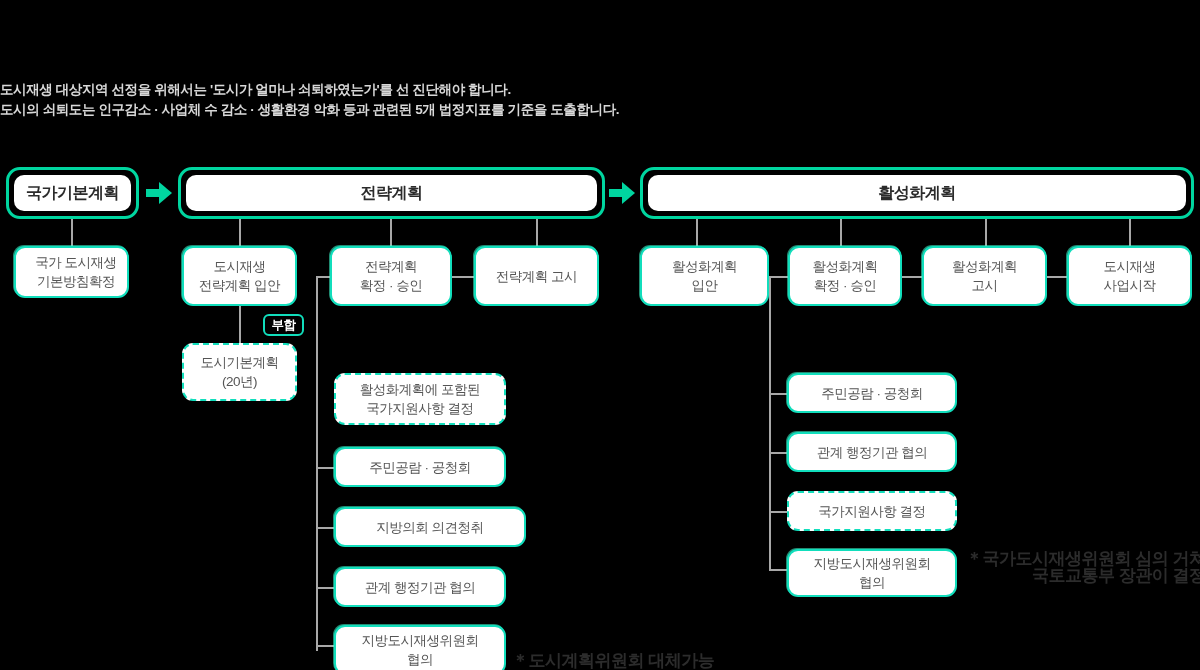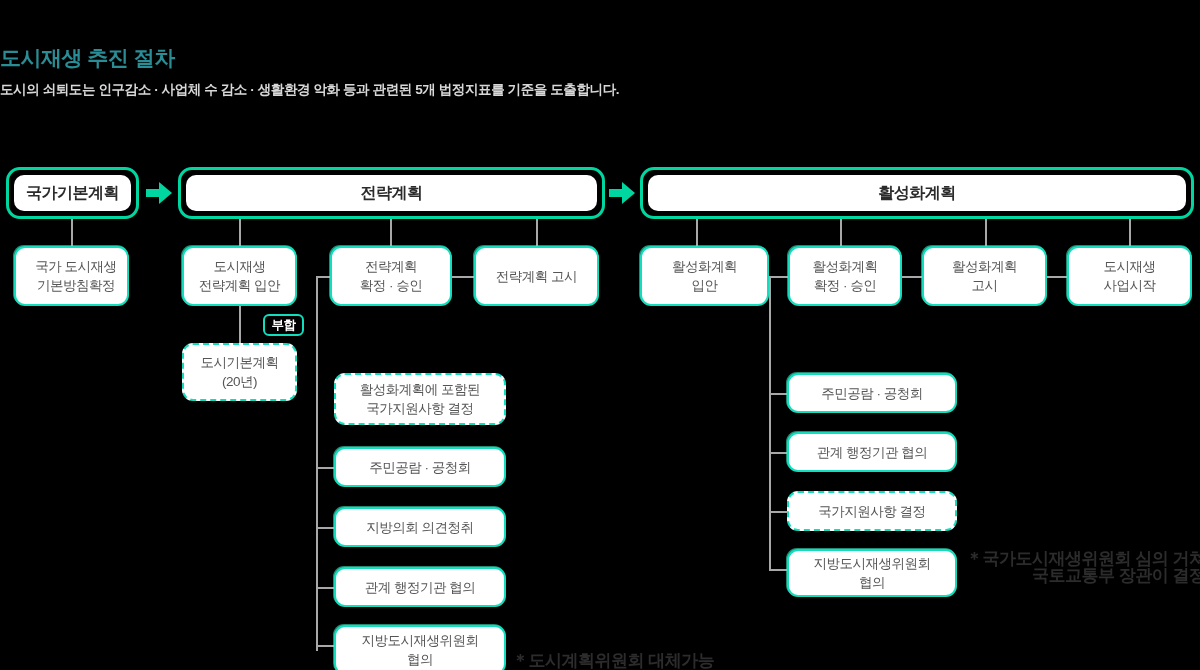--- a/index.html
+++ b/index.html
@@ -68,22 +68,22 @@
   .note{
     position:absolute;color:#2c2c2c;font-size:17px;font-weight:bold;
     line-height:17px;letter-spacing:-0.5px;white-space:nowrap;text-align:right;
   }
 </style>
 </head>
 <body>
 
 <div class="stage">
 
-  <div id="page-title">도시재생 추진 절차</div>
   <div id="subtitle">
+    <div>도시재생 대상지역 선정을 위해서는 '도시가 얼마나 쇠퇴하였는가'를 선 진단해야 합니다.</div>
     <div>도시의 쇠퇴도는 인구감소 · 사업체 수 감소 · 생활환경 악화 등과 관련된 5개 법정지표를 기준을 도출합니다.</div>
   </div>
 
   <div class="phase" style="left:6px;top:167px;width:133px;height:52px;padding-left:20px;">
     <div class="phase-inner">국가기본계획</div>
   </div>
 
   <div class="phase" style="left:178px;top:167px;width:427px;height:52px;">
     <div class="phase-inner">전략계획</div>
   </div>
@@ -109,21 +109,21 @@
   <div class="ln v" style="left:840px;top:219px;height:27px;"></div>
   <div class="ln v" style="left:985px;top:219px;height:27px;"></div>
   <div class="ln v" style="left:1129px;top:219px;height:27px;"></div>
 
   <div class="ln h" style="left:316px;top:276px;width:14px;"></div>
   <div class="ln h" style="left:452px;top:276px;width:22px;"></div>
   <div class="ln h" style="left:769px;top:276px;width:19px;"></div>
   <div class="ln h" style="left:902px;top:276px;width:20px;"></div>
   <div class="ln h" style="left:1047px;top:276px;width:20px;"></div>
 
-  <div class="node" style="left:14px;top:246px;width:115px;height:60px;padding-left:13px;">
+  <div class="node" style="left:14px;top:246px;width:115px;height:52px;padding-left:13px;">
     <div>
       <span>국가 도시재생</span>
       <span>기본방침확정</span>
     </div>
   </div>
 
   <div class="node" style="left:182px;top:246px;width:115px;height:60px;">
     <div>
       <span>도시재생</span>
       <span>전략계획 입안</span>
@@ -192,21 +192,21 @@
     <div>
       <span>활성화계획에 포함된</span>
       <span>국가지원사항 결정</span>
     </div>
   </div>
   <div class="node" style="left:334px;top:447px;width:172px;height:40px;">
     <div>
         <span>주민공람 · 공청회</span>
       </div>
   </div>
-  <div class="node" style="left:334px;top:507px;width:172px;height:40px;">
+  <div class="node" style="left:334px;top:507px;width:192px;height:40px;">
     <div>
         <span>지방의회 의견청취</span>
       </div>
   </div>
   <div class="node" style="left:334px;top:567px;width:172px;height:40px;">
     <div>
         <span>관계 행정기관 협의</span>
       </div>
   </div>
   <div class="node" style="left:334px;top:625px;width:172px;height:50px;">

